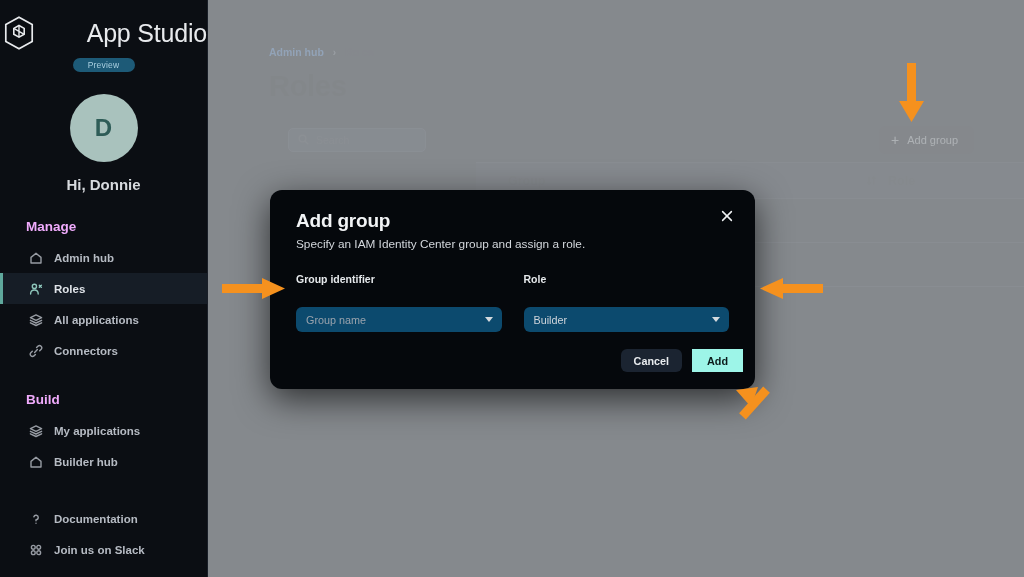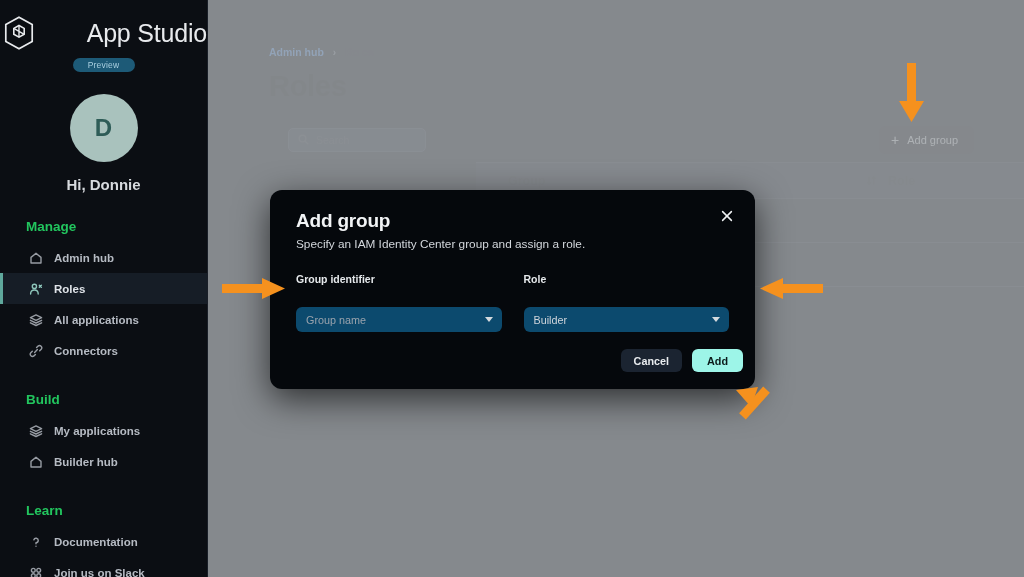--- a/index.html
+++ b/index.html
@@ -40,21 +40,21 @@
     background: #a9c2bd; color: #2e5c57;
     display: flex; align-items: center; justify-content: center;
     font-size: 24px; font-weight: 700;
   }
   .greeting {
     margin-top: 14px; text-align: center;
     font-size: 15px; font-weight: 700; color: #d7dade;
   }
   .nav-section { margin-top: 26px; }
   .nav-title {
-    font-size: 13.5px; font-weight: 700; color: #22c55e;
+    font-size: 13.5px; font-weight: 700; color: #f0abfc;
     padding: 0 0 8px 26px;
   }
   .nav-item {
     display: flex; align-items: center; gap: 11px;
     height: 31px; padding-left: 26px;
     font-size: 11.5px; font-weight: 700; color: #b6bbc3;
     border-left: 3px solid transparent;
     cursor: pointer;
   }
   .nav-item.active {
@@ -171,21 +171,21 @@
     position: absolute; right: 12px; bottom: 17px;
     display: flex; align-items: center; gap: 10px;
   }
   .btn-cancel {
     height: 23px; padding: 0 13px; border-radius: 6px;
     background: #1b2431; color: #e9ecef;
     font-size: 10.8px; font-weight: 700;
     display: flex; align-items: center; cursor: pointer;
   }
   .btn-add {
-    height: 23px; padding: 0 15px; border-radius: 6px;
+    height: 23px; padding: 0 15px; border-radius: 0;
     background: #9df5e8; color: #0b1a1a;
     font-size: 10.8px; font-weight: 700;
     display: flex; align-items: center; cursor: pointer;
   }
 
   
   .arrows { position: absolute; inset: 0; z-index: 60; pointer-events: none; }
 </style>
 </head>
 <body>
@@ -276,21 +276,20 @@
         <span class="ico">
           <svg viewBox="0 0 14 14">
               <path d="M2 6.4 L7 2.3 L12 6.4 V12 H2 Z"></path>
             </svg>
         </span>
         <span>Builder hub</span>
       </div>
     </div>
 
     <div class="nav-section">
-      <div class="nav-title">Learn</div>
 
       <div class="nav-item">
         <span class="ico">
           <svg viewBox="0 0 14 14">
             <path d="M4.9 4.8 A2.2 2.2 0 1 1 7 7.6 V8.7"></path>
             <path d="M7 11.1 L7 11.2"></path>
           </svg>
         </span>
         <span>Documentation</span>
       </div>

